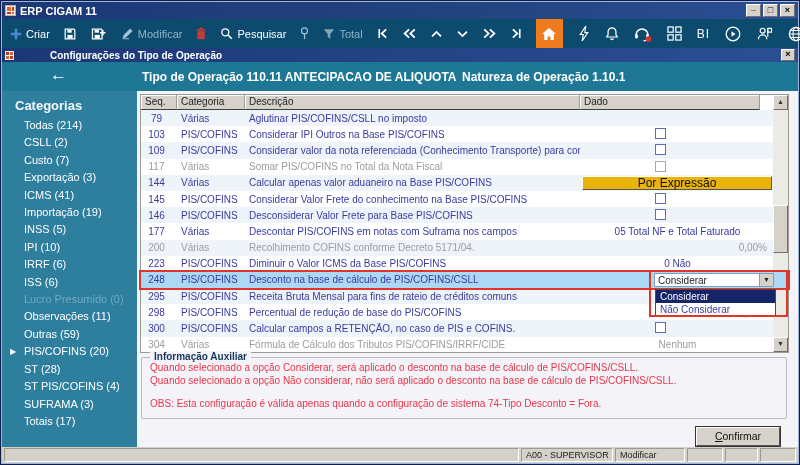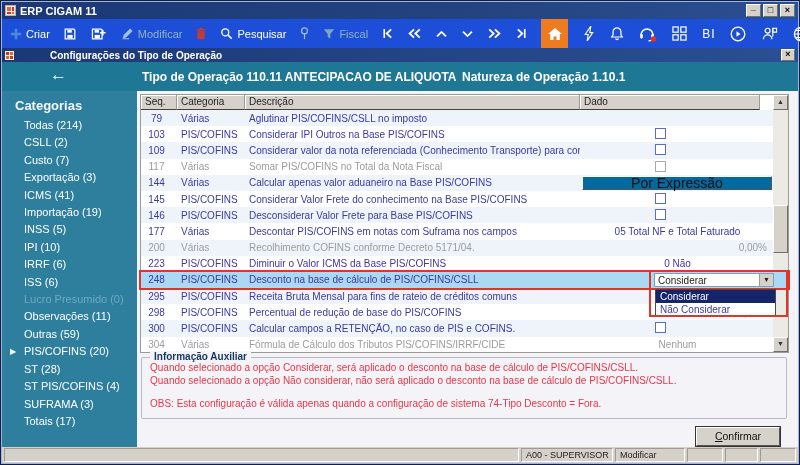--- a/index.html
+++ b/index.html
@@ -23,21 +23,21 @@
   .wbtns { margin-left:auto; display:flex; gap:2px; }
   .wbtn { width:15px; height:13px; background:#D6D2CA; border:1px solid;
     border-color:#FFFFFF #6F6F6F #6F6F6F #FFFFFF; font-size:9px; line-height:10px;
     text-align:center; color:#000; font-weight:bold; }
   .wbtn.min::after { content:"_"; position:relative; top:-3px; }
   .wbtn.max::after { content:"□"; }
   .wbtn.cls::after { content:"×"; }
 
   
   .toolbar { position:absolute; left:1px; top:18px; right:1px; height:29px;
-    background:#1d4ed8; display:flex; align-items:center; padding:0 8px; color:#fff; }
+    background:#0c4a6e; display:flex; align-items:center; padding:0 8px; color:#fff; }
   .tbi { display:flex; align-items:center; gap:4px; font-size:11px; margin-right:13px; cursor:default; white-space:nowrap; }
   .tbi.dim { color:#8FB4C6; }
   .tbi svg { display:block; }
   .tb-right { margin-left:auto; display:flex; align-items:center; gap:15px; }
   .tb-home { width:27px; height:29px; background:#EE7B1E; display:flex; align-items:center; justify-content:center; }
   .tb-bi { font-size:12px; color:#fff; letter-spacing:1px; }
 
   
   .dlgbar { position:absolute; left:1px; top:47px; right:1px; height:14px;
     background:linear-gradient(90deg,#1B3876,#2B4F94);
@@ -78,22 +78,22 @@
   .trow.dim { color:#9C9C9C; }
   .trow.sel { background:#ACD8F4; box-shadow:0 0 0 2px #E0352B; z-index:2; }
   .c-seq { width:36px; text-align:center; padding-right:5px; }
   .c-cat { width:68px; padding-left:4px; }
   .c-desc { width:335px; padding-left:4px; white-space:nowrap; overflow:hidden; }
   .c-dado { width:195px; position:relative; height:100%; display:flex; align-items:center; }
   .c-dado .txtc { width:100%; text-align:center; }
   .c-dado .txtr { width:100%; text-align:right; padding-right:8px; }
   .cb { position:absolute; left:75px; top:2px; width:11px; height:11px; background:#fff; border:1px solid #5A6ACF; }
   .trow.dim .cb { border-color:#A8A8A8; }
-  .btn-expr { position:absolute; left:2px; top:1px; width:190px; height:14px; background:#0369a1;
-    border:1px solid; border-color:#FFFFFF #555 #555 #FFFFFF; font-size:14px; text-align:center; color:#111; line-height:12px; }
+  .btn-expr { position:absolute; left:2px; top:1px; width:190px; height:14px; background:#eab308;
+    border:1px solid; border-color:#FFFFFF #555 #555 #FFFFFF; font-size:12px; text-align:center; color:#111; line-height:12px; }
   .combo { position:absolute; left:74px; top:1px; width:120px; height:14px; background:#fff;
     border:1px solid #7F9DB9; display:flex; }
   .combo .val { flex:1; font-size:10px; color:#222; padding:1px 3px; line-height:11px; }
   .combo .cbtn { width:14px; background:#D6D2CA; border-left:1px solid #9C9A92; text-align:center;
     font-size:7px; line-height:12px; color:#222; }
   .ddlist { position:absolute; left:514px; top:193.5px; width:121px; background:#fff;
     border:1px solid #4A4A4A; z-index:5; }
   .dditem { font-size:10px; height:13px; line-height:13px; padding-left:4px; color:#3A3AA0; }
   .dditem.on { background:#16246A; color:#fff; }
   .red-rect { position:absolute; left:508px; top:175px; width:139px; height:47px;
@@ -188,21 +188,21 @@
     <span class="tbi dim">
       <svg width="11" height="13" viewBox="0 0 12 15">
           <circle cx="6" cy="4.5" r="3.4" fill="none" stroke="#9FC2D4" stroke-width="1.4"></circle>
           <path d="M6 8v6" stroke="#9FC2D4" stroke-width="1.4"></path>
         </svg>
     </span>
     <span class="tbi dim">
       <svg width="12" height="12" viewBox="0 0 14 14">
           <path d="M1 1.5h12L8.5 7v5.5l-3-2V7z" fill="#7FA6B8"></path>
         </svg>
-      <span>Fiscal</span>
+      <span>Total</span>
     </span>
     <span class="tbi">
       <svg width="13" height="13" viewBox="0 0 16 16">
           <path d="M4 2.5v11" stroke="#fff" stroke-width="2"></path>
           <path d="M12.5 3L7 8l5.5 5" fill="none" stroke="#fff" stroke-width="2.2"></path>
         </svg>
     </span>
     <span class="tbi">
       <svg width="15" height="13" viewBox="0 0 18 16">
           <path d="M8.5 3L3 8l5.5 5M15.5 3L10 8l5.5 5" fill="none" stroke="#fff" stroke-width="2.2"></path>

